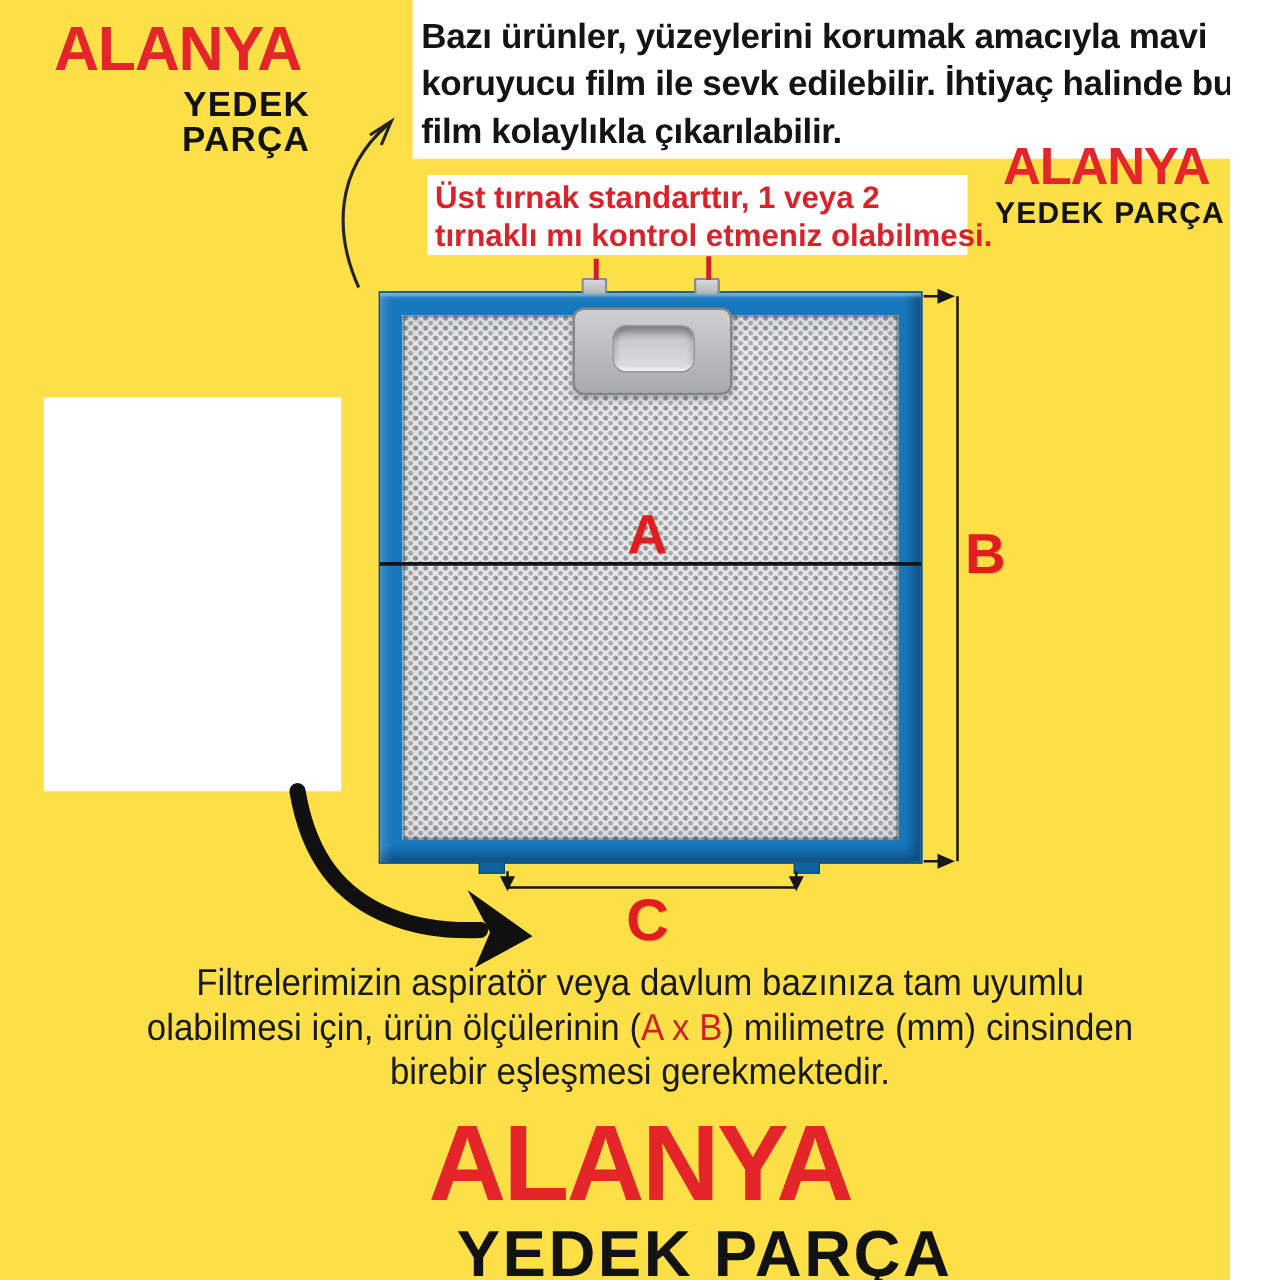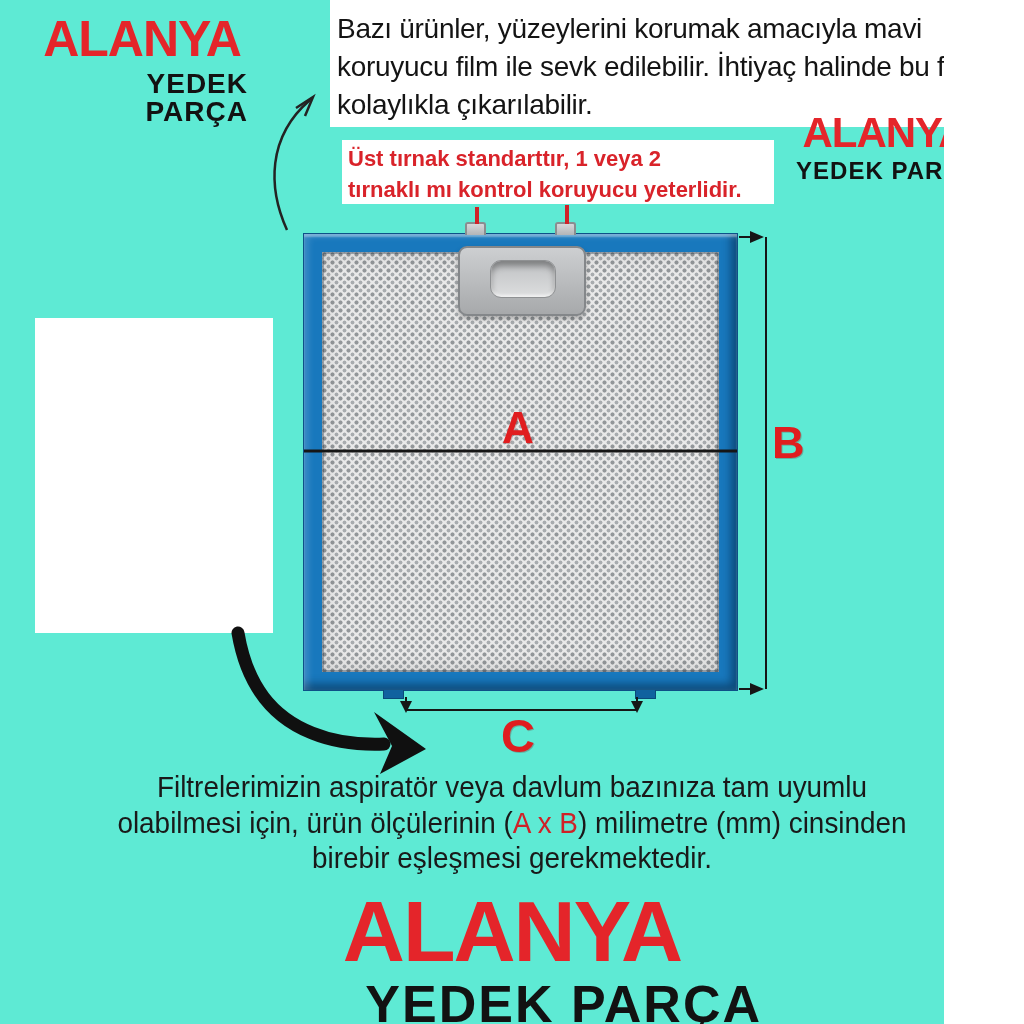--- a/index.html
+++ b/index.html
@@ -1,37 +1,37 @@
 <!DOCTYPE html>
 <html><head>
 <meta charset="utf-8">
 <style>
   html,body{margin:0;padding:0;}
   body{font-family:"Liberation Sans","DejaVu Sans",sans-serif;}
-  .canvas{position:relative;width:944px;height:1024px;background:#5eead4;overflow:hidden;}
+  .canvas{position:relative;width:944px;height:1024px;background:#fde047;overflow:hidden;padding-left:40px;}
   .whitebox{position:absolute;background:#ffffff;}
 
   
   .logo{position:absolute;text-align:center;line-height:1;}
   .logo .name{display:block;color:#e4252a;font-weight:700;letter-spacing:-1px;}
   .logo .sub{display:block;color:#121212;font-weight:700;text-align:right;}
   .logo-top-left{left:36px;top:14px;width:212px;}
   .logo-top-left .name{font-size:50px;}
   .logo-top-left .sub{font-size:28px;letter-spacing:1px;margin-top:6px;}
   .logo-right{left:790px;top:112px;width:190px;}
   .logo-right .name{font-size:42px;}
   .logo-right .sub{font-size:24px;letter-spacing:1px;margin-top:5px;}
   .logo-bottom{left:262px;top:888px;width:500px;}
   .logo-bottom .name{font-size:86px;letter-spacing:-2px;}
   .logo-bottom .sub{font-size:52px;letter-spacing:2px;margin-top:4px;}
 
   
   .top-note{position:absolute;left:337px;top:10px;width:660px;font-size:28px;line-height:38px;
-            font-weight:400;color:#141414;letter-spacing:-0.3px;}
-  .tab-note{position:absolute;left:348px;top:143px;font-size:22px;line-height:31px;
+            font-weight:700;color:#141414;letter-spacing:-0.3px;}
+  .tab-note{position:absolute;left:348px;top:143px;font-size:25px;line-height:31px;
             font-weight:700;color:#d9232a;}
   .c-note{position:absolute;left:40px;top:260px;width:228px;font-size:26px;line-height:31.5px;
           font-weight:700;color:#1a1a1a;}
   .c-note .lead{color:#e8211f;margin-right:.28em;}
   .fit-note{position:absolute;left:0;top:769px;width:1024px;text-align:center;
             font-size:30px;line-height:35.5px;font-weight:400;color:#191919;
             transform:scaleX(.93);transform-origin:50% 0;}
   .fit-note .red{color:#cf2127;}
 
   
@@ -90,21 +90,21 @@
   </div>
   <div class="logo logo-bottom">
     <span class="name">ALANYA</span>
     <span class="sub">YEDEK PARÇA</span>
   </div>
 
   <div class="top-note">Bazı ürünler, yüzeylerini korumak amacıyla mavi koruyucu film ile sevk edilebilir. İhtiyaç halinde bu film kolaylıkla çıkarılabilir.</div>
 
   <div class="tab-note">
     <div>Üst tırnak standarttır, 1 veya 2</div>
-    <div>tırnaklı mı kontrol koruyucu yeterlidir.</div>
+    <div>tırnaklı mı kontrol etmeniz olabilmesi.</div>
   </div>
 
 
   <div class="frame">
     <div class="mesh"></div>
     <div class="clip clip-left"></div>
     <div class="clip clip-right"></div>
     <div class="handle">
       <div class="handle-hole"></div>
     </div>

